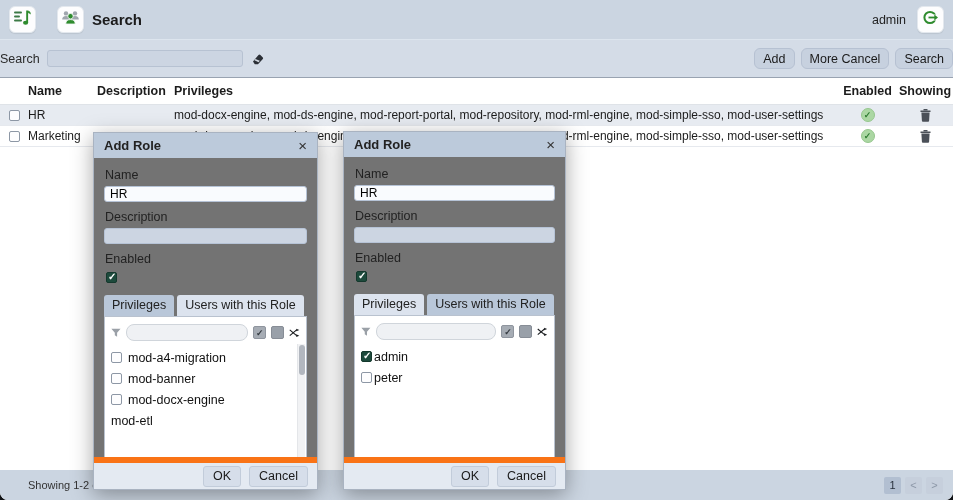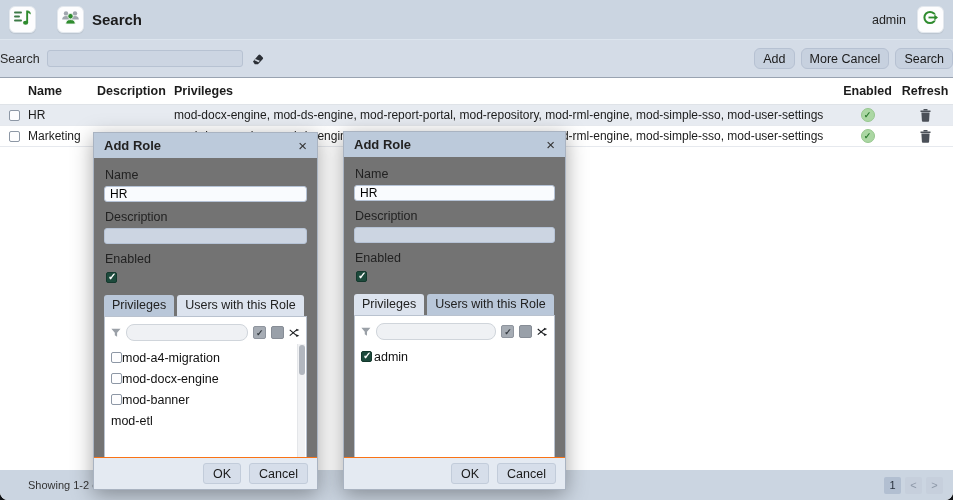--- a/index.html
+++ b/index.html
@@ -66,25 +66,25 @@
   .tab.active{background:#b9c7d9;}
   .list-panel{background:#fff;border:1px solid #b9c2cf;height:156px;position:relative;
               padding:5px 6px 0 6px;flex:0 0 auto;}
   .filter-row{display:flex;align-items:center;gap:5px;height:21px;margin-bottom:4px;}
   .filter-input{flex:1 1 auto;min-width:0;height:17px;background:#eff1f4;border:1px solid #d0d5db;
                 border-radius:8px;font-size:11px;padding:0 6px;outline:none;}
   .mini-btn{width:13px;height:13px;border-radius:2px;flex:0 0 auto;display:flex;align-items:center;justify-content:center;}
   .mini-check{background:#a6acb4;border:1px solid #8f959e;font-size:9px;font-weight:bold;color:#33393f;}
   .mini-square{background:#99a0a9;border:1px solid #878d96;}
   .list-items{font-size:12.5px;color:#111;}
-  .list-item{height:21px;display:flex;align-items:center;gap:0;}
+  .list-item{height:21px;display:flex;align-items:center;gap:6px;}
   .gap2 .list-item{gap:2px;}
   .scrollbar{position:absolute;right:1px;top:27px;bottom:1px;width:8px;background:#f1f2f4;border-left:1px solid #e4e6e9;}
   .scroll-thumb{position:absolute;top:1px;left:1px;width:6px;height:30px;background:#b2b7bf;border-radius:3px;}
-  .dlg-footer{height:32px;margin-top:auto;background:#e4eaf2;border-top:1px solid #f97316;
+  .dlg-footer{height:32px;margin-top:auto;background:#e4eaf2;border-top:6px solid #f97316;
               display:flex;align-items:center;justify-content:flex-end;gap:8px;padding:0 9px;flex:0 0 auto;}
   .dlg-btn{background:#d6deea;border:1px solid #c2ccda;border-radius:3px;font-size:12.5px;color:#1a1a1a;
            padding:2px 9px;height:21px;}
 </style>
 </head>
 <body>
 
 <div class="app">
 
   <div class="header">
@@ -143,21 +143,21 @@
       <button class="tb-btn">Search</button>
     </div>
   </div>
 
   <div class="grid thead">
     <div class="cell-center"></div>
     <div>Name</div>
     <div>Description</div>
     <div>Privileges</div>
     <div class="cell-center">Enabled</div>
-    <div class="cell-center">Refresh</div>
+    <div class="cell-center">Showing</div>
   </div>
 
   <div class="grid trow row-alt">
     <div class="cell-center">
         <span class="cb"></span>
       </div>
     <div>HR</div>
     <div></div>
     <div class="priv-cell">mod-docx-engine, mod-ds-engine, mod-report-portal, mod-repository, mod-rml-engine, mod-simple-sso, mod-user-settings</div>
     <div class="cell-center">
@@ -233,25 +233,25 @@
             <path d="M9.5 7.8 L13.5 9.5 L9.5 11.3 Z" fill="#16181b"></path>
           </svg>
         </div>
         <div class="list-items">
           <div class="list-item">
             <span class="cb"></span>
             <span>mod-a4-migration</span>
           </div>
           <div class="list-item">
             <span class="cb"></span>
+            <span>mod-banner</span>
+          </div>
+          <div class="list-item">
+            <span class="cb"></span>
             <span>mod-docx-engine</span>
-          </div>
-          <div class="list-item">
-            <span class="cb"></span>
-            <span>mod-banner</span>
           </div>
           <div class="list-item">
 
             <span>mod-etl</span>
           </div>
         </div>
         <div class="scrollbar">
           <div class="scroll-thumb"></div>
         </div>
       </div>
@@ -291,20 +291,24 @@
             <line x1="1" y1="9.5" x2="10" y2="2" stroke="#16181b" stroke-width="1.4"></line>
             <path d="M9.5 0.5 L13.5 2 L9.5 3.8 Z" fill="#16181b"></path>
             <path d="M9.5 7.8 L13.5 9.5 L9.5 11.3 Z" fill="#16181b"></path>
           </svg>
         </div>
         <div class="list-items">
           <div class="list-item">
             <span class="cb checked"></span>
             <span>admin</span>
           </div>
+          <div class="list-item">
+            <span class="cb"></span>
+            <span>peter</span>
+          </div>
         </div>
       </div>
     </div>
     <div class="dlg-footer">
       <button class="dlg-btn">OK</button>
       <button class="dlg-btn">Cancel</button>
     </div>
   </div>
 
 </div>

